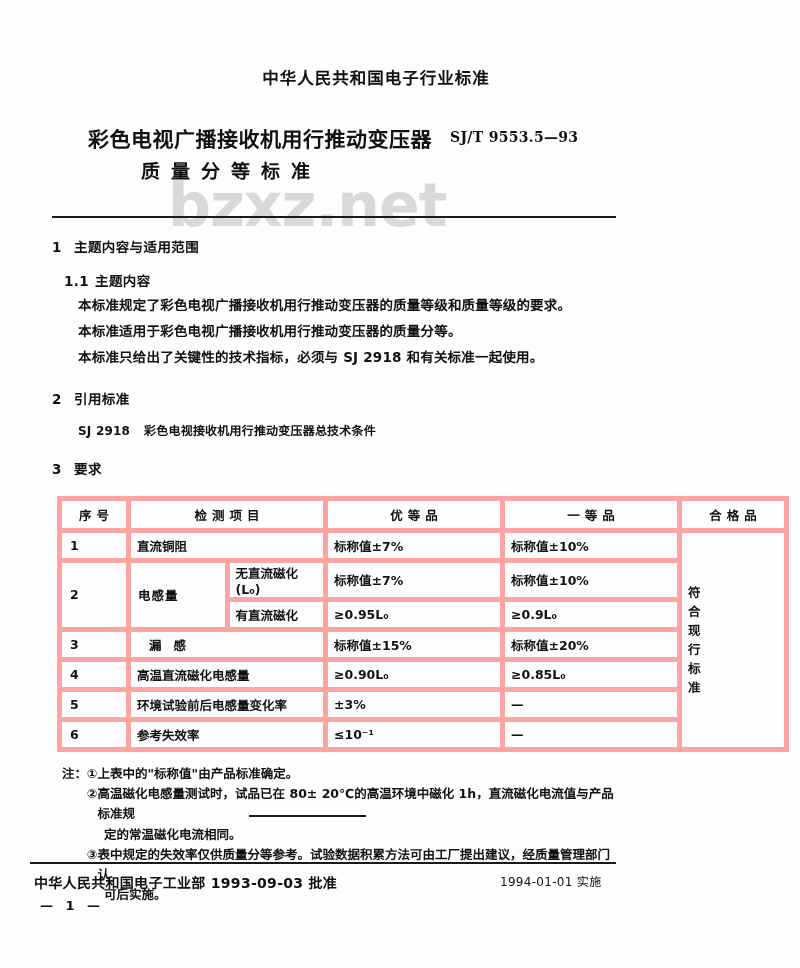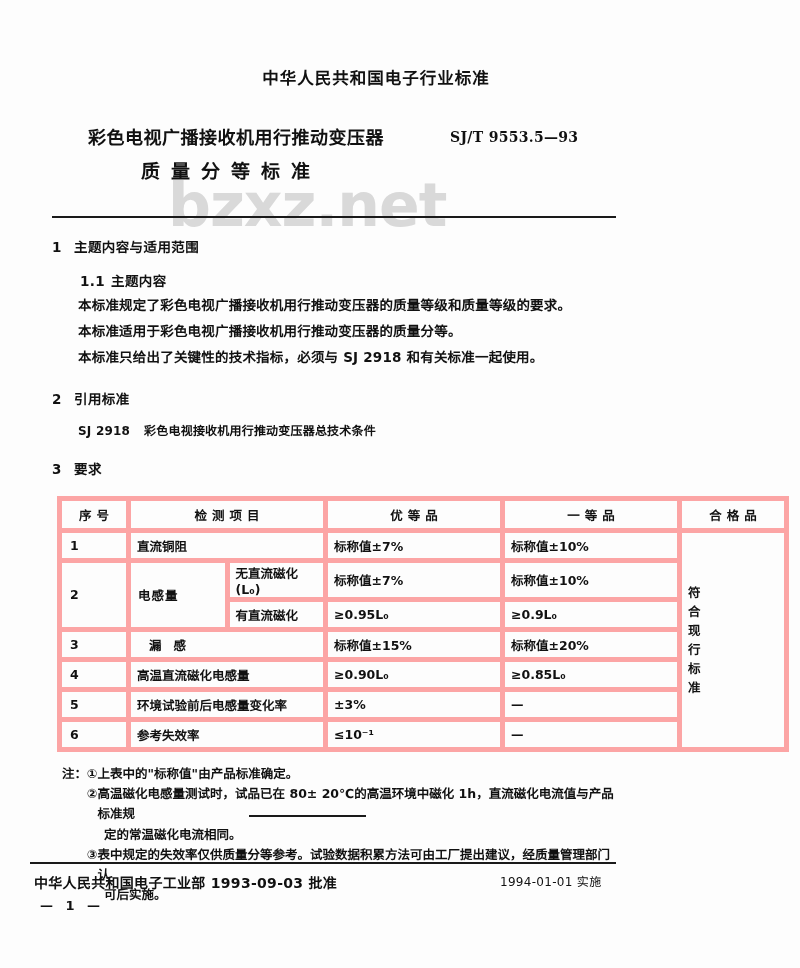--- a/index.html
+++ b/index.html
@@ -53,21 +53,21 @@
   }
   .title-block {
     position: relative;
     margin-top: 34px;
     height: 70px;
   }
   .title-main {
     position: absolute;
     left: 88px;
     top: 0;
-    font-size: 18px;
+    font-size: 21px;
     font-weight: bold;
     letter-spacing: 0.5px;
     white-space: nowrap;
   }
   .title-sub {
     position: absolute;
     left: 141px;
     top: 33px;
     font-size: 19px;
     font-weight: bold;
@@ -105,21 +105,21 @@
     font-size: 13.5px;
     font-weight: bold;
     margin: 0 0 0 52px;
     padding-top: 4px;
     letter-spacing: 0.4px;
   }
   .clause-h1 .num { display: inline-block; width: 22px; }
   .clause-h2 {
     font-size: 13.5px;
     font-weight: bold;
-    margin: 14px 0 0 80px;
+    margin: 14px 0 0 64px;
     letter-spacing: 0.4px;
   }
   .clause-h2 .num { display: inline-block; width: 31px; }
   .para {
     font-size: 13.5px;
     font-weight: bold;
     margin: 5px 0 0 78px;
     letter-spacing: 0.2px;
     line-height: 1.55;
   }

